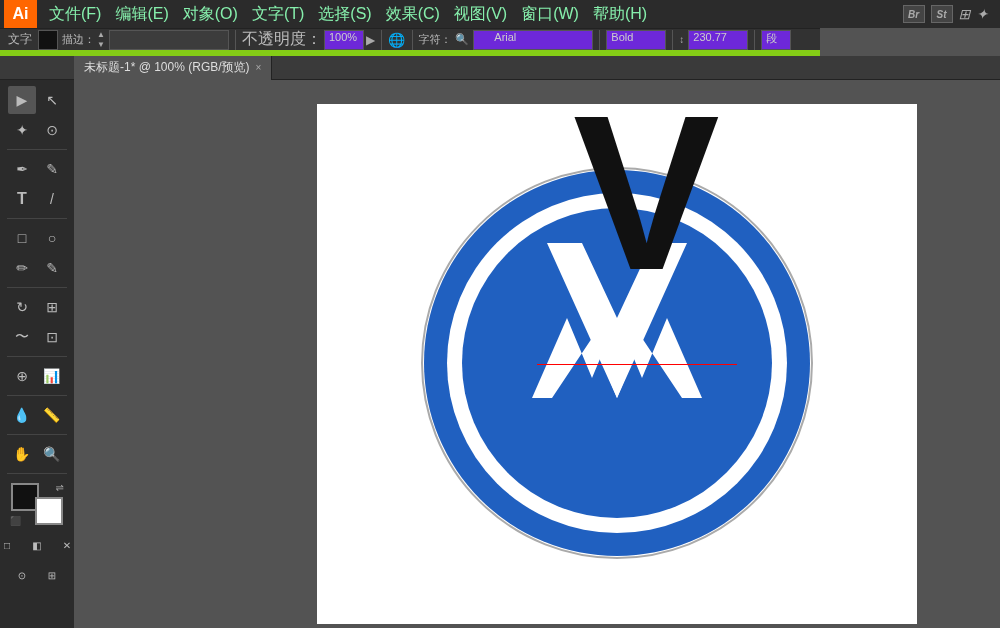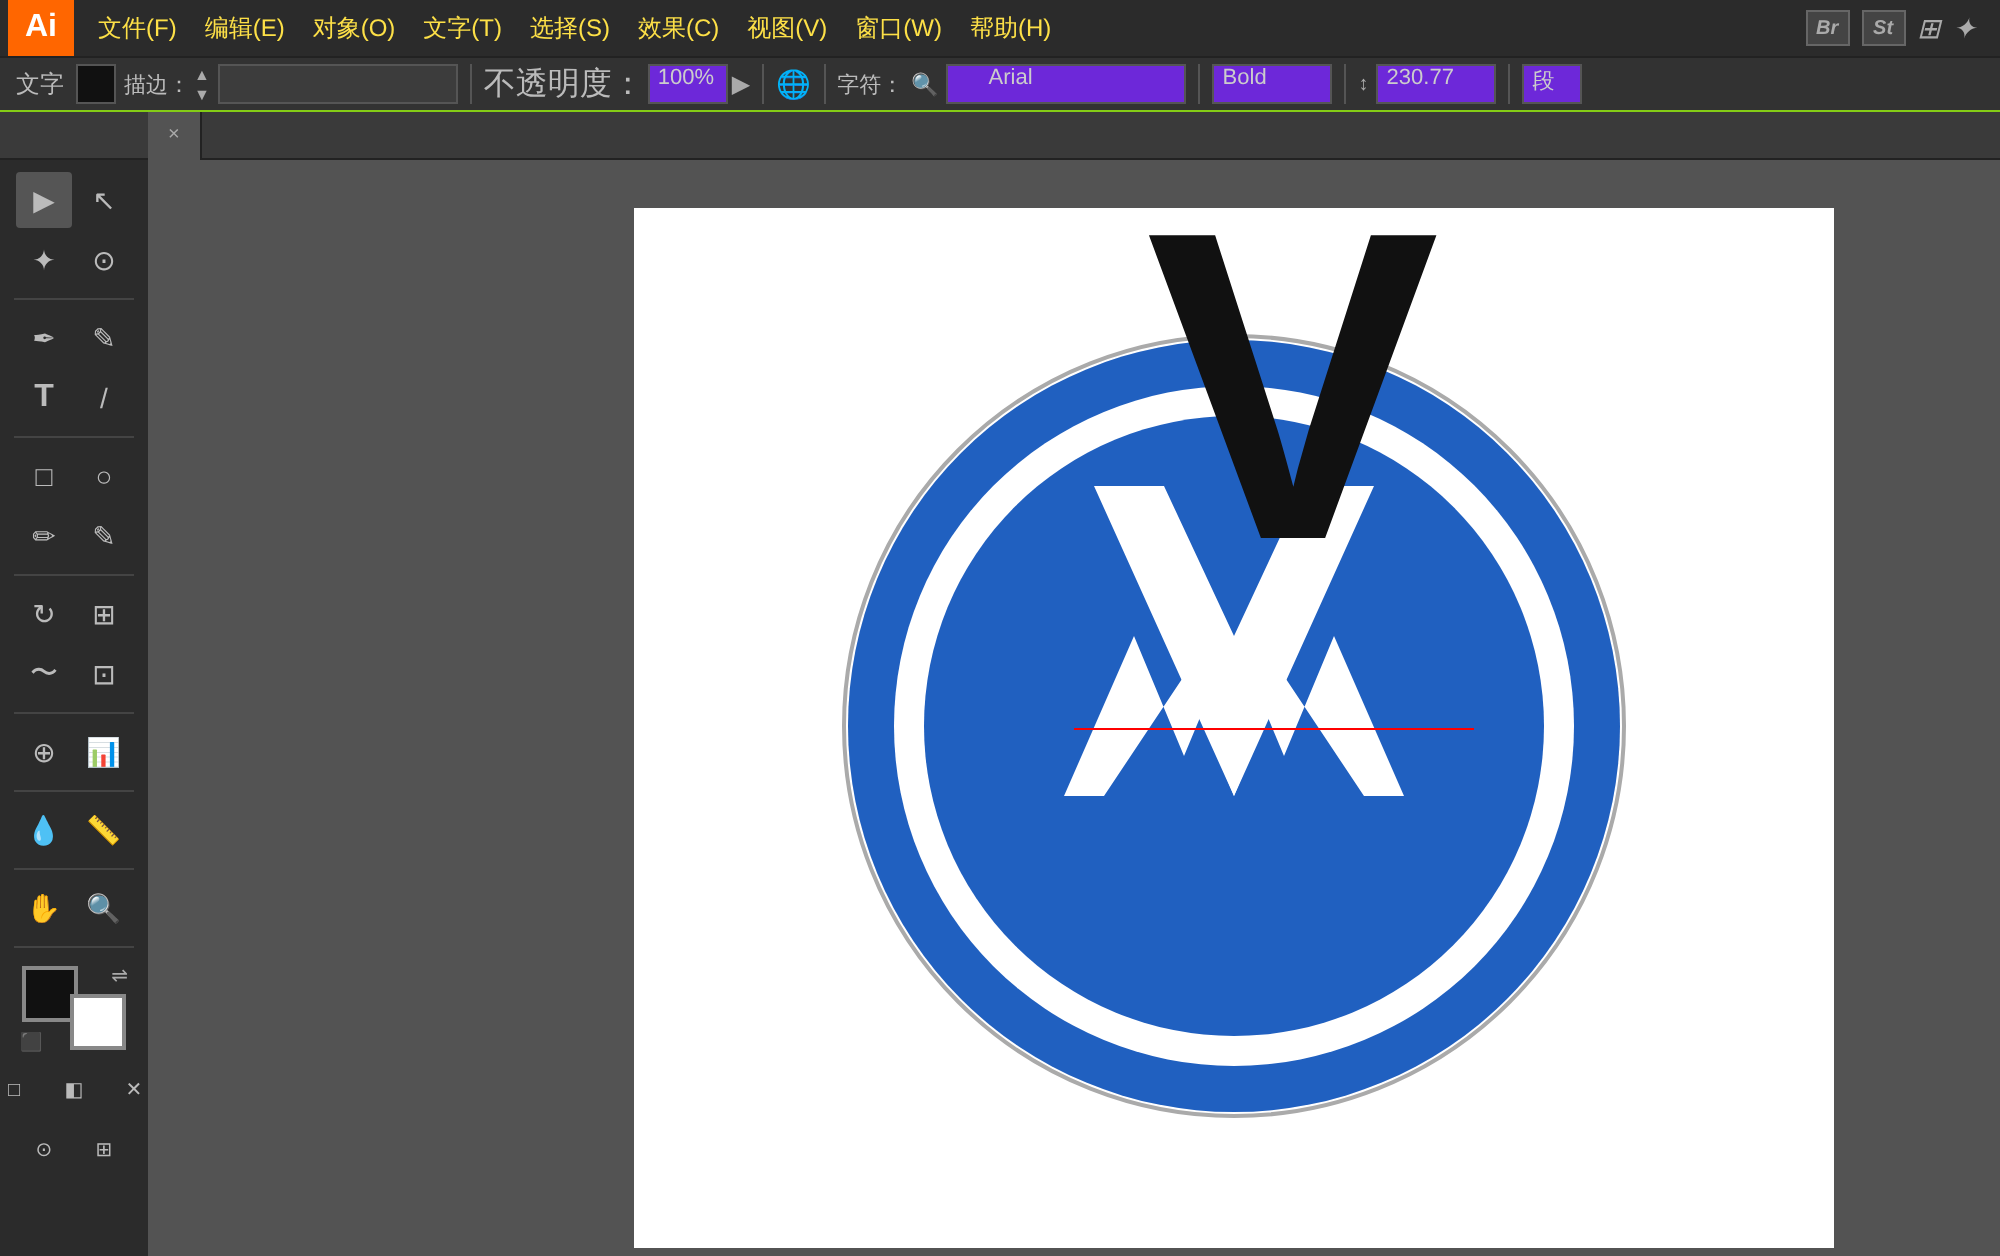--- a/index.html
+++ b/index.html
@@ -18,33 +18,33 @@
     .ai-logo {
       width: 33px;
       height: 28px;
       background: #ff6600;
       display: flex; align-items: center; justify-content: center;
       font-size: 16px; font-weight: bold; color: #fff;
       margin-right: 4px;
     }
     .menu-item {
       padding: 2px 6px;
-      font-size: 12px;
-      color: #fde047;
+      font-size: 16px;
+      color: #86efac;
       cursor: pointer;
       white-space: nowrap;
     }
 
     
     #toolbar {
-      width: 1000px;
+      width: 820px;
       height: 28px;
       background: #323232;
       border-top: 1px solid #222;
-      border-bottom: 1px solid #84cc16;
+      border-bottom: 6px solid #84cc16;
       display: flex;
       align-items: center;
       padding: 0 6px;
       gap: 4px;
     }
     .toolbar-label { font-size: 12px; color: #bbb; padding: 0 2px; }
     .toolbar-colorbox {
       width: 20px; height: 20px;
       background: #111;
       border: 1px solid #555;
@@ -235,20 +235,21 @@
   <div class="toolbar-input" style="width:60px;">Bold</div>
   <div class="toolbar-sep"></div>
   <div style="font-size:10px;color:#aaa;cursor:pointer;">↕</div>
   <div class="toolbar-input" style="width:60px;">230.77</div>
   <div class="toolbar-sep"></div>
   <div class="toolbar-input" style="width:30px;">段</div>
 </div>
 
 <div id="tab-bar">
   <div class="tab">
+    <span>未标题-1* @ 100% (RGB/预览)</span>
     <span class="tab-close">×</span>
   </div>
 </div>
 
 <div id="main">
 
   <div id="toolbox">
 
     <div class="tool-row">
       <button class="tool-btn active">▶</button>

